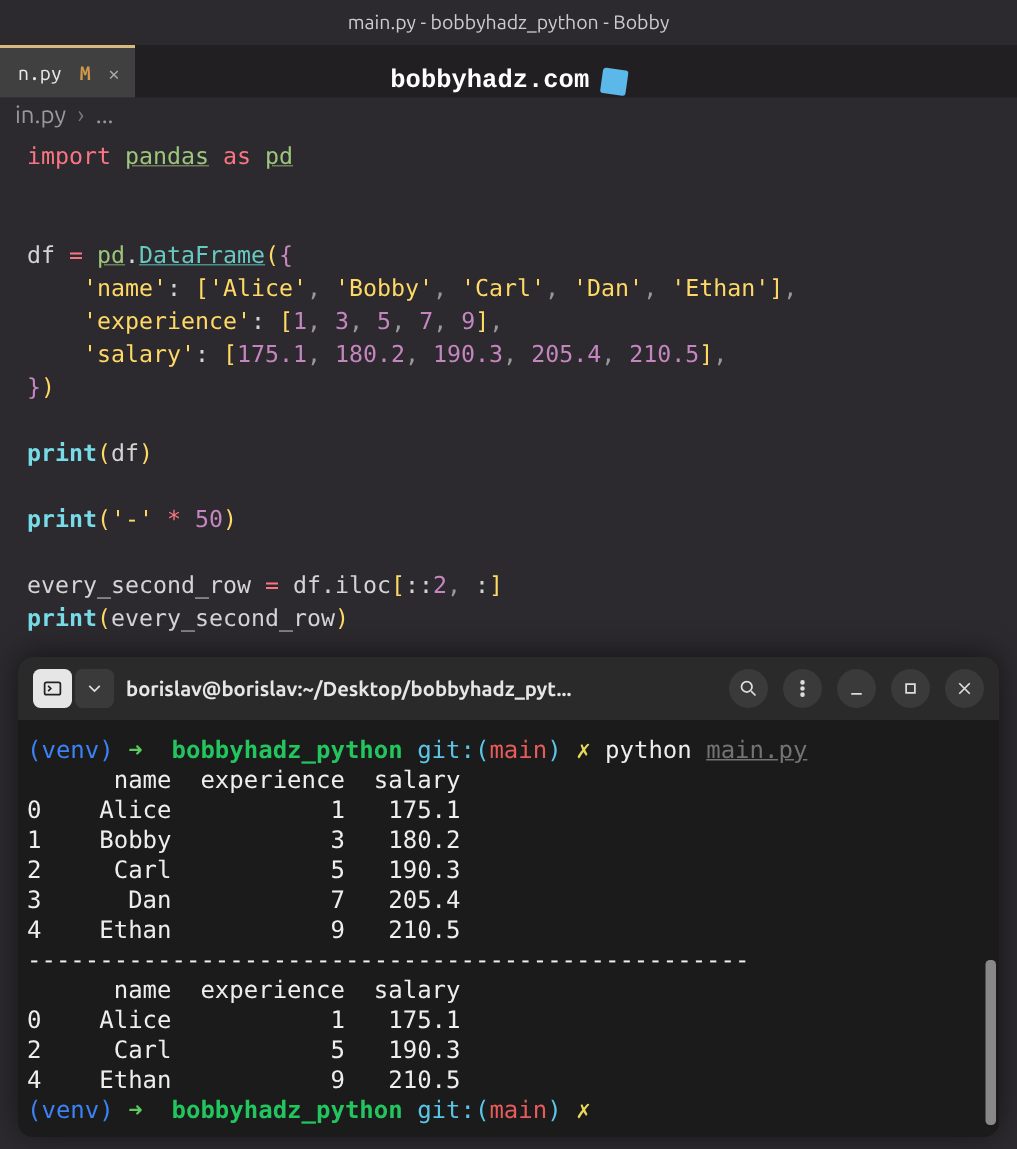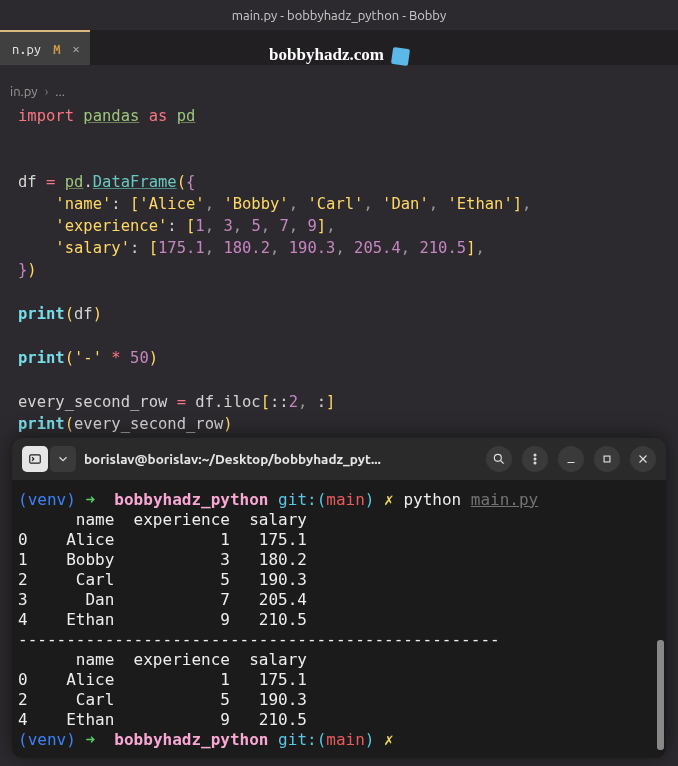--- a/index.html
+++ b/index.html
@@ -44,42 +44,42 @@
   }
   .tab .fname { color: #e8e8e8; }
   .tab .mod { color: #d19a4a; font-weight: bold; }
   .tab .dot { color: #aaa; font-size: 12px; }
 
   
   .banner {
     height: 22px;
     display: flex;
     justify-content: center;
-    align-items: flex-end;
+    align-items: center;
     gap: 8px;
-    font-family: Liberation Serif, serif;
+    font-family: Liberation Mono, monospace;
     font-weight: 600;
     font-size: 17px;
     color: #fff;
     margin-top: -22px;
-    margin-bottom: 16px;
+    margin-bottom: 0;
   }
   .cube {
     display: inline-block;
     width: 17px; height: 17px;
     background: #5bb8e8;
     transform: rotate(8deg);
     border-radius: 2px;
     position: relative;
   }
 
   
   .breadcrumb {
     padding: 3px 10px;
-    font-size: 13px;
+    font-size: 16px;
     color: #999;
     font-family: 'Ubuntu', sans-serif;
   }
   .breadcrumb .sep { margin: 0 4px; color: #777; }
 
   
   .code {
     padding: 4px 18px;
     font-size: 15.5px;
     line-height: 22px;
@@ -139,21 +139,21 @@
     padding: 10px 6px 8px 6px;
     font-size: 16px;
     line-height: 20px;
     white-space: pre;
     color: #eee;
     font-family: 'DejaVu Sans Mono', 'Ubuntu Mono', monospace;
     position: relative;
   }
   .term-body .venv { color: #3b82f6; }
   .term-body .arrow { color: #5bc95b; }
-  .term-body .dir { color: #f9a8d4; font-weight: bold; }
+  .term-body .dir { color: #22c55e; font-weight: bold; }
   .term-body .git { color: #5bc5e8; }
   .term-body .branch-p { color: #5bc5e8; }
   .term-body .branch { color: #e85b5b; text-align: center; }
   .term-body .star { color: #e8d85b; }
   .term-body .cmd { color: #eee; }
   .term-body .script { color: #737373; text-decoration: underline; text-align: center; }
 
   .term-scrollbar {
     position: absolute;
     right: 2px; top: 160px;

